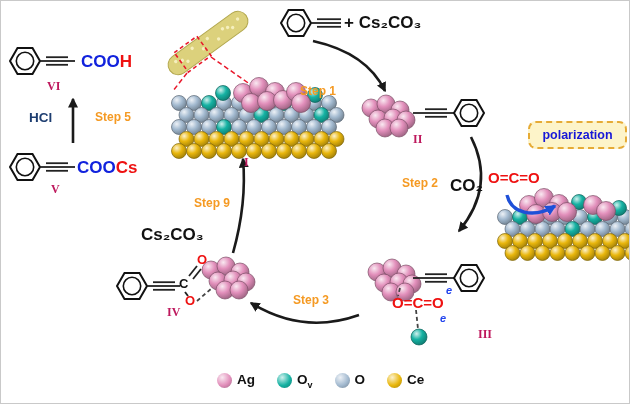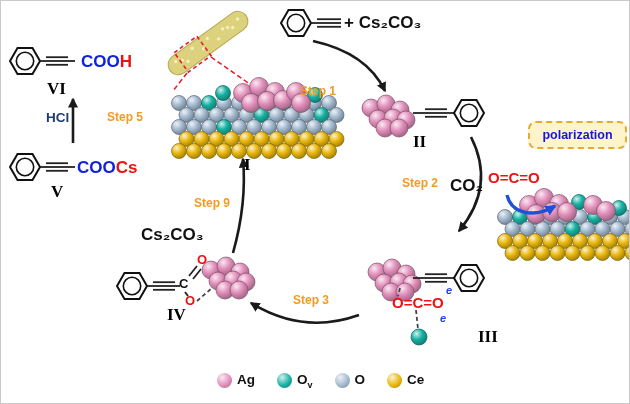--- a/index.html
+++ b/index.html
@@ -1,21 +1,21 @@
 <!DOCTYPE html>
 <html><head>
 <meta charset="utf-8">
 <style>
   *{margin:0;padding:0;box-sizing:border-box}
   body{background:#fff;font-family:"Liberation Sans",sans-serif}
   #canvas{position:relative;width:630px;height:404px;background:#fff;border:1px solid #c9c9c9;overflow:hidden}
   #scene{position:absolute;left:0;top:0}
   .txt{position:absolute;white-space:nowrap;font-weight:bold;line-height:1.1}
   .step{color:#f59a23;font-size:12px}
-  .roman{color:#000000;font-family:"Liberation Serif",serif;font-size:17px}
+  .roman{color:#be185d;font-family:"Liberation Serif",serif;font-size:12px}
   .formula{color:#111;font-size:17px}
   .red{color:#ee1111;font-size:15px}
   .atom{font-size:13px}
   .blue-part{color:#1122dd}
   .red-part{color:#ee1111}
   .e{color:#2244ee;font-size:11px;font-style:italic}
   .hcl{color:#1d3d70;font-size:13.5px}
   .callout{position:absolute;left:527px;top:120px;width:99px;background:#fdf4c9;
     border:2px dashed #e6ab35;border-radius:8px;padding:4px 0;text-align:center;
     color:#1717d8;font-weight:bold;font-size:12.5px;line-height:1.3}
@@ -312,22 +312,22 @@
   <div class="txt red atom" style="left:196px;top:252px">O</div>
   <div class="txt red atom" style="left:184px;top:293px">O</div>
   <div class="txt roman" style="left:166px;top:305px">IV</div>
 
   <div class="txt step" style="left:193px;top:196px">Step 9</div>
   <div class="txt formula" style="left:140px;top:225px">Cs₂CO₃</div>
 
   <div class="txt roman" style="left:50px;top:182px">V</div>
   <div class="txt formula" style="left:76px;top:158px"><span class="blue-part">COO</span><span class="red-part">Cs</span></div>
 
-  <div class="txt hcl" style="left:45px;top:110px">HCl</div>
-  <div class="txt step" style="left:106px;top:110px">Step 5</div>
+  <div class="txt hcl" style="left:28px;top:110px">HCl</div>
+  <div class="txt step" style="left:94px;top:110px">Step 5</div>
 
   <div class="txt roman" style="left:46px;top:79px">VI</div>
   <div class="txt formula" style="left:80px;top:52px"><span class="blue-part">COO</span><span class="red-part">H</span></div>
 
   <div class="txt roman" style="left:243px;top:155px">I</div>
 
   <div class="legend">
     <div class="item">
       <span class="sw" style="background: radial-gradient(circle at 35% 30%, rgb(249, 233, 241), rgb(226, 143, 187) 55%, rgb(158, 100, 131));"></span>
       <span class="lab"><span>Ag</span><sub></sub></span>

